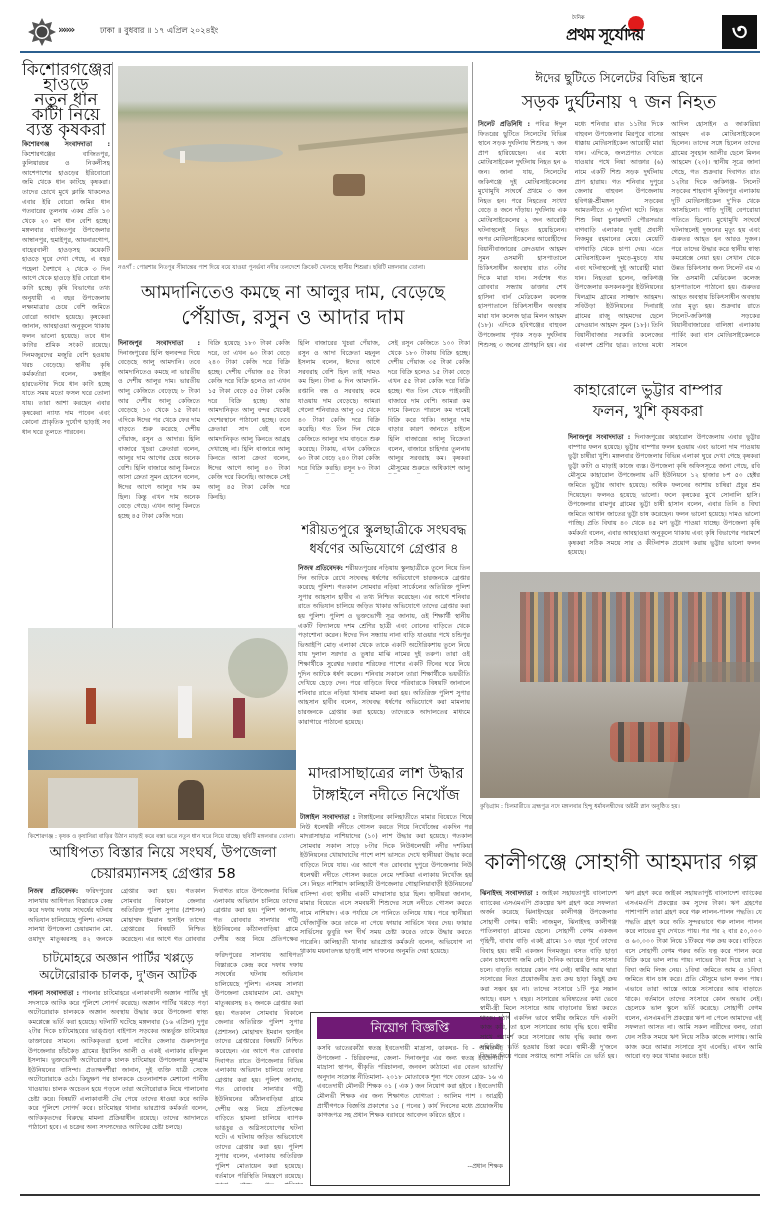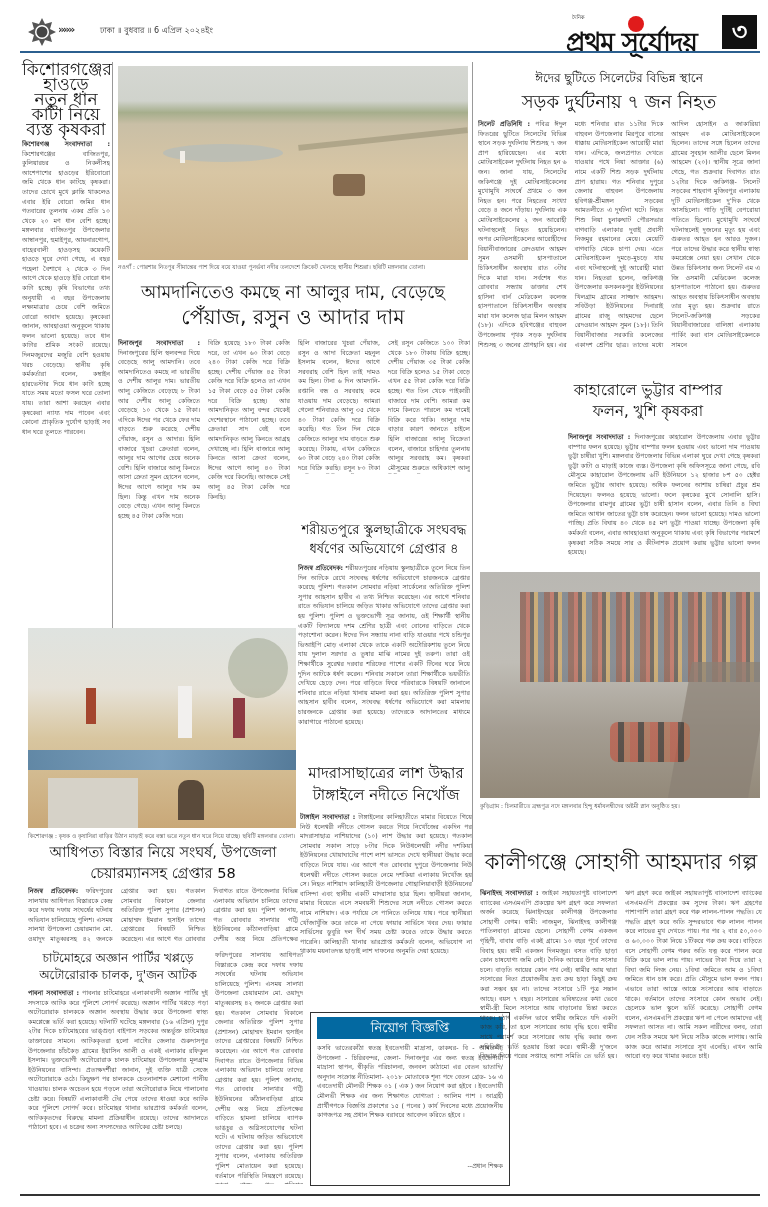--- a/index.html
+++ b/index.html
@@ -7,50 +7,50 @@
   body { font-family: "DejaVu Sans", sans-serif; color: #222; position: relative; }
 
   .abs { position: absolute; }
 
   
   .mast-logo-icon { left: 28px; top: 18px; width: 28px; height: 28px; }
   .mast-arrows { left: 58px; top: 23px; font-size: 11px; color: #333; letter-spacing: -2px; font-weight: bold; }
   .mast-date { left: 100px; top: 24px; font-size: 8px; color: #333; }
   .mast-brand { left: 560px; top: 14px; width: 150px; height: 34px; }
   .mast-brand .daily { position: absolute; left: 12px; top: 0; font-size: 5px; color: #222; }
-  .mast-brand .name { position: absolute; left: 6px; top: 8px; font-size: 26px; font-weight: bold; color: #111; font-family: "DejaVu Serif", serif; letter-spacing: -1px; white-space: nowrap; }
+  .mast-brand .name { position: absolute; left: 6px; top: 8px; font-size: 16px; font-weight: bold; color: #111; font-family: "DejaVu Serif", serif; letter-spacing: -1px; white-space: nowrap; }
   .mast-brand .sun { position: absolute; left: 68px; top: 2px; width: 16px; height: 16px; background: #e01b1b; border-radius: 50%; }
   .page-num { left: 722px; top: 15px; width: 35px; height: 34px; background: #111; color: #fff; font-size: 24px; text-align: center; line-height: 34px; font-weight: bold; }
   .mast-rule { left: 20px; top: 51px; width: 740px; height: 2px; background: #2b5f8f; }
 
   
   .headline { font-family: "DejaVu Sans", sans-serif; color: #111; text-align: center; line-height: 1.15; font-weight: normal; }
   .body-text { font-size: 6.3px; line-height: 9.6px; color: #333; text-align: justify; overflow: hidden; }
   .caption { font-size: 5.8px; color: #444; line-height: 8px; overflow: hidden; white-space: nowrap; }
   .byline { font-weight: bold; color: #222; }
 
   .photo { overflow: hidden; }
   .vrule { width: 1px; background: #999; }
 
   
   .ad-box { border: 1.5px solid #333; padding: 4px 6px; }
-  .ad-title { background: #0369a1; color: #fff; text-align: center; font-size: 13px; height: 22px; line-height: 22px; margin-bottom: 4px; }
+  .ad-title { background: #701a75; color: #fff; text-align: center; font-size: 13px; height: 22px; line-height: 22px; margin-bottom: 4px; }
   .ad-sign { text-align: right; font-size: 6.3px; color: #333; margin-top: 4px; }
 </style>
 </head>
 <body>
 
 <div class="abs" style="left:0;top:0;width:768px;height:55px;">
   <svg class="abs mast-logo-icon" viewBox="0 0 28 28">
     <polygon points="14,0 17,6 24,4 22,11 28,14 22,17 24,24 17,22 14,28 11,22 4,24 6,17 0,14 6,11 4,4 11,6" fill="#555"></polygon>
     <circle cx="14" cy="14" r="7" fill="#fff"></circle>
     <circle cx="14" cy="14" r="5.5" fill="#444"></circle>
   </svg>
   <span class="abs mast-arrows">»»»</span>
-  <span class="abs mast-date">ঢাকা ॥ বুধবার ॥ 6 এপ্রিল ২০২৪ইং</span>
+  <span class="abs mast-date">ঢাকা ॥ বুধবার ॥ ১৭ এপ্রিল ২০২৪ইং</span>
   <div class="abs mast-brand">
     <span class="daily">দৈনিক</span>
     <span class="sun"></span>
     <span class="name">প্রথম সূর্যোদয়</span>
   </div>
   <div class="abs page-num">৩</div>
   <div class="abs mast-rule"></div>
 </div>
 
 <div class="abs" style="left:22px;top:62px;width:88px;height:600px;">

